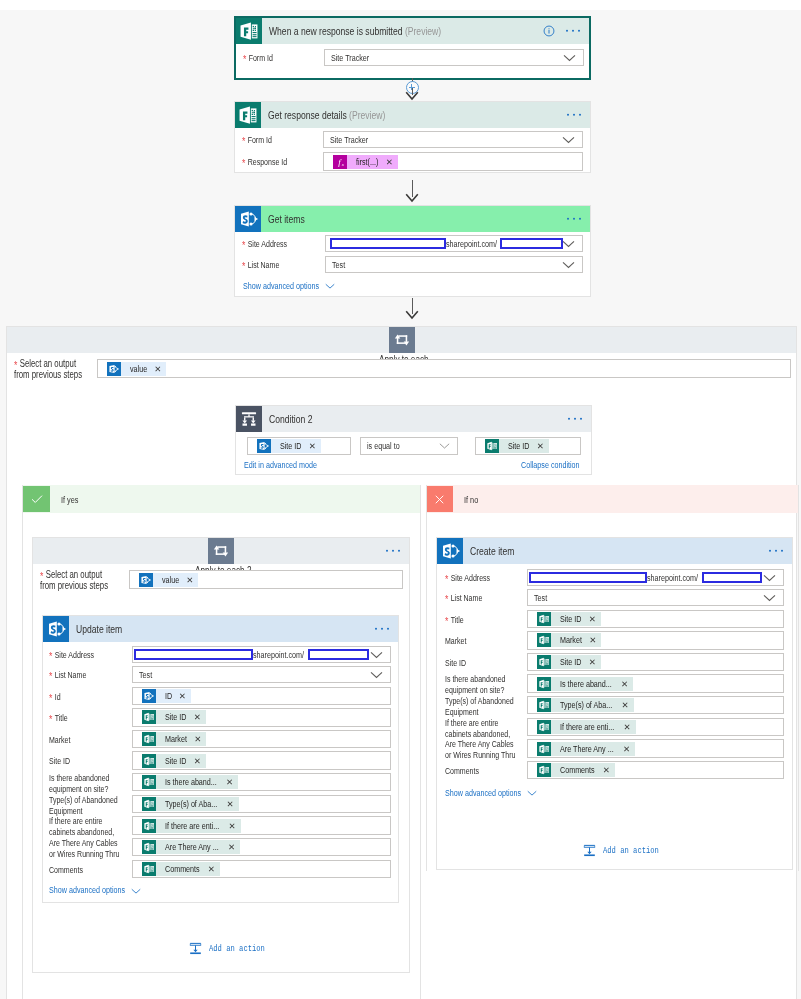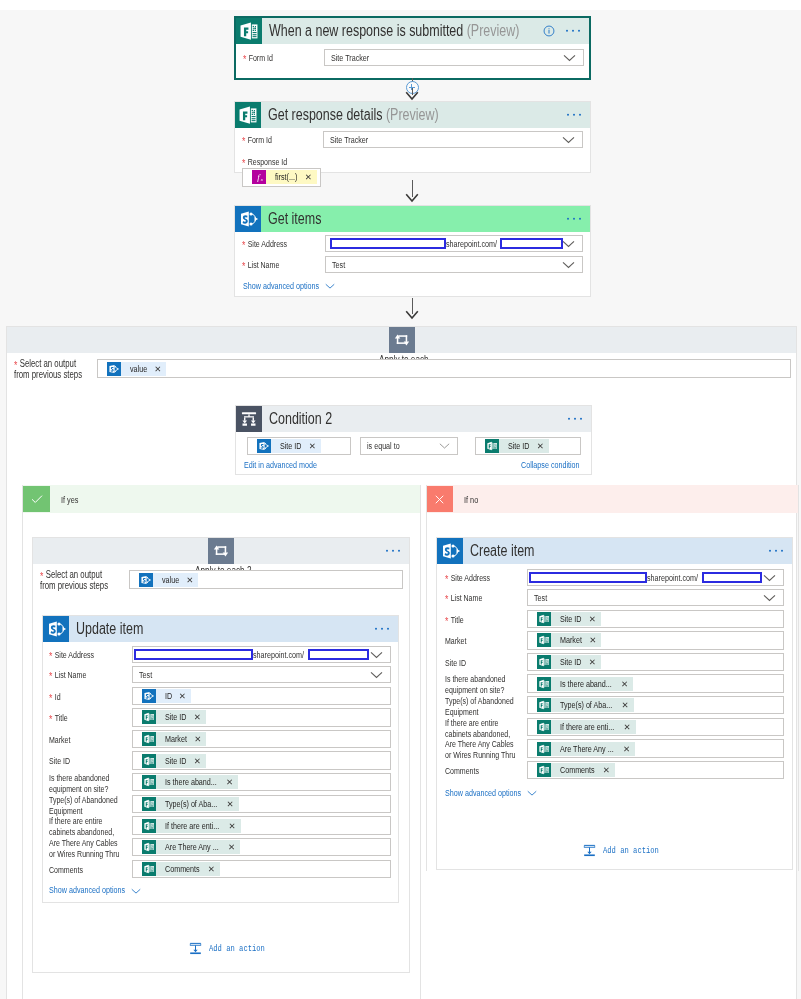--- a/index.html
+++ b/index.html
@@ -15,21 +15,21 @@
     position: relative;
   }
   .abs { position:absolute; }
   #topstrip { left:0; top:0; width:801px; height:10px; background:#ffffff; }
   .sq { display:inline-block; transform:scaleX(0.78); transform-origin:left center; white-space:nowrap; }
 
   .card { position:absolute; background:#ffffff; border:1px solid #e3e3e3; }
   .card.selected { border:2px solid #0b6a62; }
   .cardhead { height:26px; display:flex; align-items:center; position:relative; }
   .cardicon { width:26px; height:26px; flex:0 0 26px; display:block; line-height:0; }
-  .cardtitle { font-size:16px; color:#323130; padding-left:7px; }
+  .cardtitle { font-size:11px; color:#323130; padding-left:7px; }
   .preview { color:#969696; }
   .dots { position:absolute; right:9px; top:50%; transform:translateY(-50%); display:flex; gap:3.5px; }
   .dots i { width:2.3px; height:2.3px; border-radius:50%; background:#1a6fc4; display:block; }
 
   .frow { display:flex; align-items:flex-start; }
   .flabel { font-size:9px; color:#323130; line-height:10.6px; flex:0 0 auto; }
   .req { color:#e8484c; font-size:11px; line-height:0; position:relative; top:2px; padding-right:3px; letter-spacing:0; }
   .fctl { flex:1 1 auto; }
   .inp { border:1px solid #c9c7c5; background:#fff; display:flex; align-items:center; padding:0 6px; font-size:9.2px; color:#323130; position:relative; }
   .inp.tokbox { padding:0 3px 0 9px; }
@@ -37,21 +37,21 @@
   .lnk { color:#1a6fc4; font-size:9.2px; cursor:pointer; }
 
   .token { display:inline-flex; align-items:center; height:14px; vertical-align:middle; }
   .tokicon { width:14px; height:14px; flex:0 0 14px; display:block; line-height:0; }
   .tokrest { display:flex; align-items:center; height:14px; padding:0 5px 0 6px; }
   .toklabel { font-size:9.2px; line-height:14px; white-space:nowrap; }
   .tokrest { padding-left:9px; }
   .tokx { font-size:8.5px; line-height:14px; padding-left:6px; color:#3b3a39; }
   .tok-sp .tokrest { background:#e1eefb; color:#201f1e; }
   .tok-forms .tokrest { background:#dbeae7; color:#201f1e; }
-  .tok-fx .tokrest { background:#fef9c3; color:#201f1e; }
+  .tok-fx .tokrest { background:#f0abfc; color:#201f1e; }
 
   .vline { position:absolute; width:1.2px; background:#5a5a5a; }
   .pluscircle { position:absolute; width:13px; height:13px; border-radius:50%; border:1.3px solid #5b9bd5; background:#fbfbfb; }
   .pluscircle:before, .pluscircle:after { content:''; position:absolute; background:#5b9bd5; }
   .pluscircle:before { left:2.1px; top:4.6px; width:6.2px; height:1.3px; }
   .pluscircle:after  { top:2.1px; left:4.6px; height:6.2px; width:1.3px; }
 
   .scope { position:absolute; background:#ffffff; border:1px solid #e3e3e3; }
   .scopehead { height:26px; display:flex; align-items:center; background:#e9edf0; position:relative;flex-direction:column; }
   .scopeicon { width:26px; height:26px; flex:0 0 26px; background:#6b7b90; display:block; line-height:0; }
@@ -233,21 +233,21 @@
       <span class="flabel" style="width:81px;padding-top:4px;"><span class="sq" style="margin-right: -6.57174px;"><span class="req">*</span><span>Form Id</span></span></span>
       <span class="fctl">
         <span class="inp" style="height:17px;">
           <span class="sq" style="margin-right: -8.41108px;">Site Tracker</span>
           <span class="chev"><svg width="13" height="8" viewBox="0 0 13 8">
               <path d="M1 1.4 L6.5 6.4 L12 1.4" fill="none" stroke="#605e5c" stroke-width="1.1"></path>
             </svg></span>
         </span>
       </span>
     </div>
-<div class="frow" style="position:absolute;left:7px;top:50px;width:341px;flex-direction:column;">
+<div class="frow" style="position:absolute;left:7px;top:50px;width:341px;">
       <span class="flabel" style="width:81px;padding-top:5px;"><span class="sq" style="margin-right: -9.9233px;"><span class="req">*</span><span>Response Id</span></span></span>
       <span class="fctl">
         <span class="inp tokbox" style="height:19px;">
           <span class="token tok-fx">
             <span class="tokicon"><svg width="14" height="14" viewBox="0 0 32 32">
                 <use href="#ic-fx"></use>
               </svg></span>
             <span class="tokrest">
               <span class="toklabel sq" style="margin-right: -4.904px;">first(...)</span>
               <span class="tokx">✕</span>

